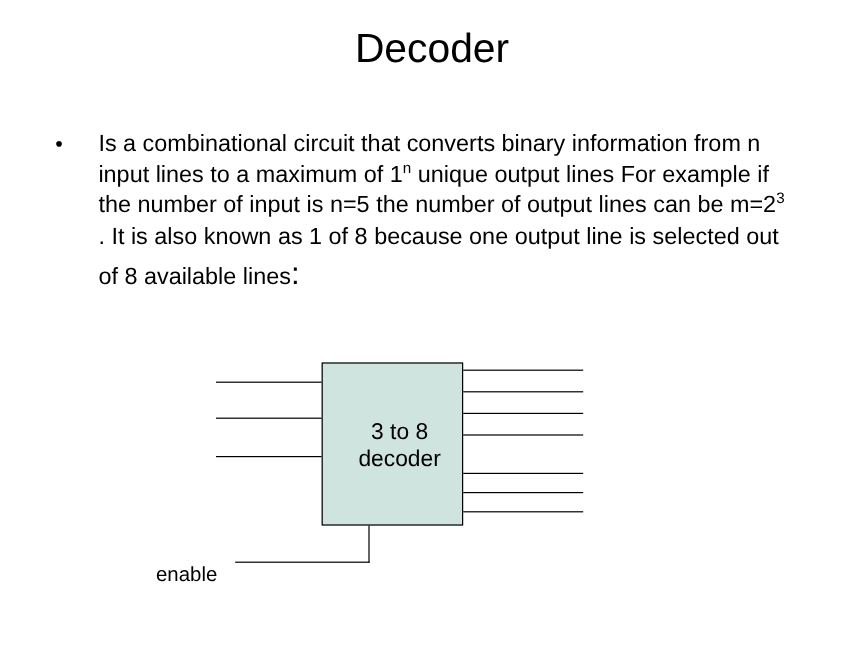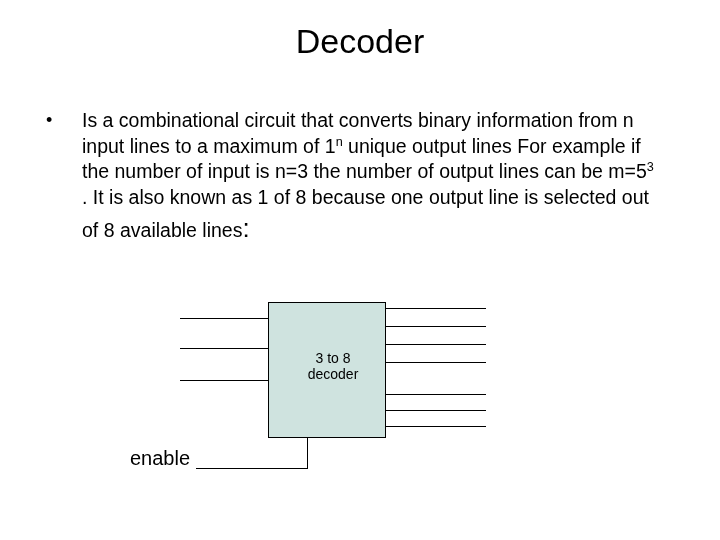--- a/index.html
+++ b/index.html
@@ -59,47 +59,47 @@
     background: #cfe3df;
     border: 1.3px solid #000;
     box-sizing: border-box;
   }
   .box-label {
     position: absolute;
     left: 268px;
     top: 350px;
     width: 130px;
     text-align: center;
-    font-size: 14px;
+    font-size: 19px;
     line-height: 1.15;
   }
   .line {
     position: absolute;
     background: #000;
   }
   
   .h { height: 1.3px; }
   .v { width: 1.3px; }
   .enable-label {
     position: absolute;
     left: 130px;
-    top: 447px;
-    font-size: 20px;
+    top: 469px;
+    font-size: 17px;
   }
 </style>
 </head>
 <body>
 
 <div class="title">Decoder</div>
 
 <div class="body-text">
   <div class="bullet">
     <div class="dot">•</div>
     <div class="text">
-      <span>Is a combinational circuit that converts binary information from n input lines to a maximum of 1</span><sup>n</sup><span> unique output lines For example if the number of input is n=3 the number of output lines can be  m=5</span><sup>3</sup><span> . It is also known as 1 of 8 because one output line is selected out of 8 available lines</span><span style="font-size:26px">:</span>
+      <span>Is a combinational circuit that converts binary information from n input lines to a maximum of 1</span><sup>n</sup><span> unique output lines For example if the number of input is n=5 the number of output lines can be  m=2</span><sup>3</sup><span> . It is also known as 1 of 8 because one output line is selected out of 8 available lines</span><span style="font-size:26px">:</span>
     </div>
   </div>
 </div>
 
 <div class="diagram">
   <div class="box"></div>
   <div class="box-label">
     <span>3 to 8</span><br>
     <span>decoder</span>
   </div>

